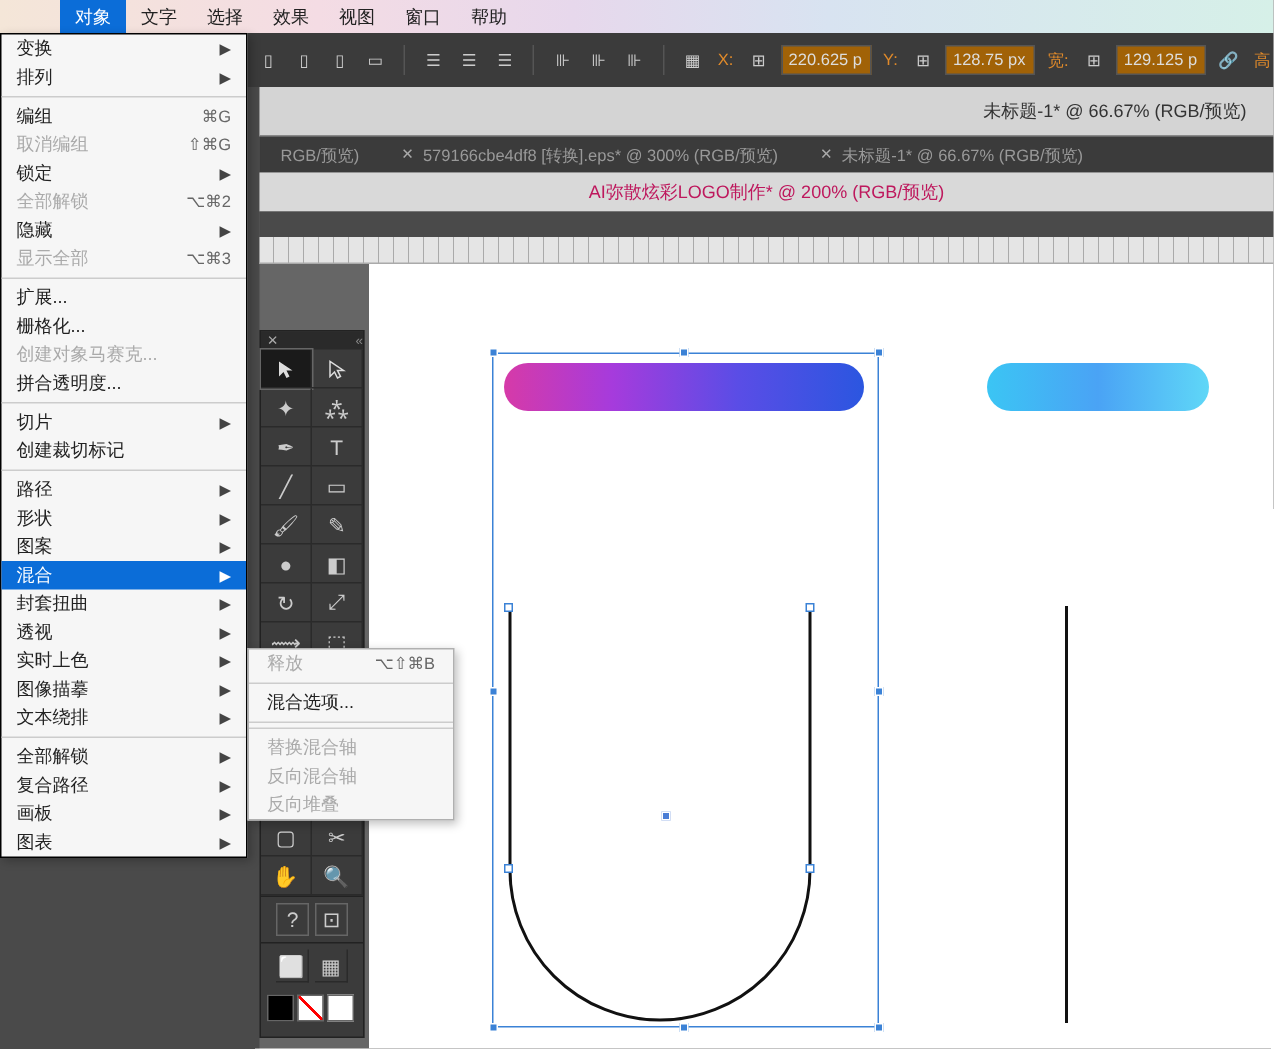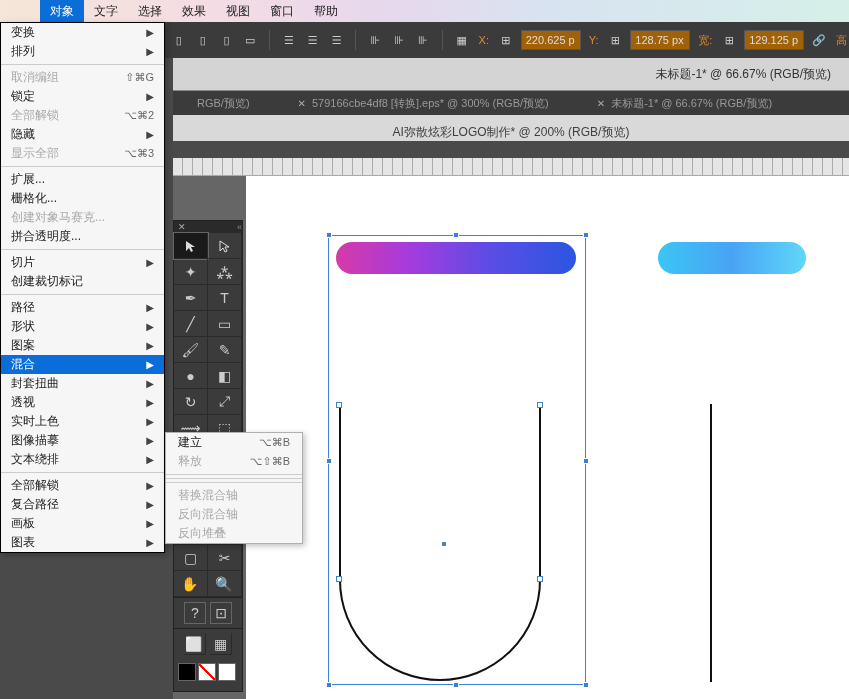--- a/index.html
+++ b/index.html
@@ -13,24 +13,24 @@
 .tbicon { width: 18px; height: 18px; display: inline-flex; align-items: center; justify-content: center; color: #ccc; }
 .tbsep { width: 1px; height: 20px; background: #555; margin: 0 4px; }
 .coord-label { color: #e08a2a; padding: 0 2px; }
 .coord-input { width: 60px; height: 20px; background: #a16207; border: 1px solid #555; color: #ddd; font-size: 11px; padding: 0 4px; }
 
 .darkbg { position: absolute; left: 0; top: 58px; width: 173px; height: 641px; background: #4a4a4a; }
 
 .titlebar { position: absolute; left: 173px; top: 58px; right: 0; height: 33px; background: #d4d4d4; border-bottom: 1px solid #888; display: flex; align-items: center; justify-content: flex-end; padding: 0 18px; font-size: 12px; color: #333; }
 
 .tabsbar { position: absolute; left: 173px; top: 91px; right: 0; height: 24px; background: #3b3b3b; display: flex; align-items: center; font-size: 11px; color: #999; }
-.tab { padding: 0 24px; display: flex; align-items: center; height: 100%; }
+.tab { padding: 0 14px; display: flex; align-items: center; height: 100%; }
 .tab .close { margin-right: 6px; color: #aaa; font-size: 10px; }
 
-.doc-title-row { position: absolute; left: 173px; top: 115px; right: 0; height: 26px; background: #d9d9d9; display: flex; align-items: flex-end; justify-content: center; font-size: 12px; color: #404040; }
+.doc-title-row { position: absolute; left: 173px; top: 115px; right: 0; height: 26px; background: #d9d9d9; display: flex; align-items: center; justify-content: center; font-size: 12px; color: #be185d; }
 
 .ruler-h { position: absolute; left: 173px; top: 158px; right: 0; height: 18px; background: #e5e5e5; border-bottom: 1px solid #aaa; }
 .ruler-h::before { content: ""; position: absolute; left: 0; right: 0; top: 0; height: 18px; background: repeating-linear-gradient(90deg, transparent 0 9px, #aaa 9px 10px); }
 .dark-top-pad { position: absolute; left: 173px; top: 141px; right: 0; height: 17px; background: #4a4a4a; }
 
 .canvas-area { position: absolute; left: 246px; top: 176px; right: 0; bottom: 0; background: #fff; }
 
 .toolpanel { position: absolute; left: 173px; top: 220px; width: 70px; background: #3b3b3b; border: 1px solid #222; padding-bottom: 6px; }
 .toolpanel .header { height: 12px; background: #2a2a2a; display: flex; align-items: center; padding-left: 4px; }
 .toolpanel .header .x { font-size: 9px; color: #aaa; }
@@ -225,20 +225,24 @@
 <div class="dropdown" id="dropdown">
     <div class="row">
       <span class="lbl">变换</span>
       <span class="arrow">▶</span>
     </div>
     <div class="row">
       <span class="lbl">排列</span>
       <span class="arrow">▶</span>
     </div>
     <div class="sep"></div>
+    <div class="row">
+      <span class="lbl">编组</span>
+      <span class="sc">⌘G</span>
+    </div>
     <div class="row dis">
       <span class="lbl">取消编组</span>
       <span class="sc">⇧⌘G</span>
     </div>
     <div class="row">
       <span class="lbl">锁定</span>
       <span class="arrow">▶</span>
     </div>
     <div class="row dis">
       <span class="lbl">全部解锁</span>
@@ -323,29 +327,28 @@
       <span class="lbl">画板</span>
       <span class="arrow">▶</span>
     </div>
     <div class="row">
       <span class="lbl">图表</span>
       <span class="arrow">▶</span>
     </div>
   </div>
 
 <div class="submenu" id="submenu">
-    <div class="row">
-      <span class="lbl">建立</span>
-      <span class="sc">⌥⌘B</span>
-    </div>
     <div class="row dis">
       <span class="lbl">释放</span>
       <span class="sc">⌥⇧⌘B</span>
     </div>
     <div class="sep"></div>
+    <div class="row">
+      <span class="lbl">混合选项...</span>
+    </div>
     <div class="sep"></div>
     <div class="sep"></div>
     <div class="row dis">
       <span class="lbl">替换混合轴</span>
     </div>
     <div class="row dis">
       <span class="lbl">反向混合轴</span>
     </div>
     <div class="row dis">
       <span class="lbl">反向堆叠</span>

